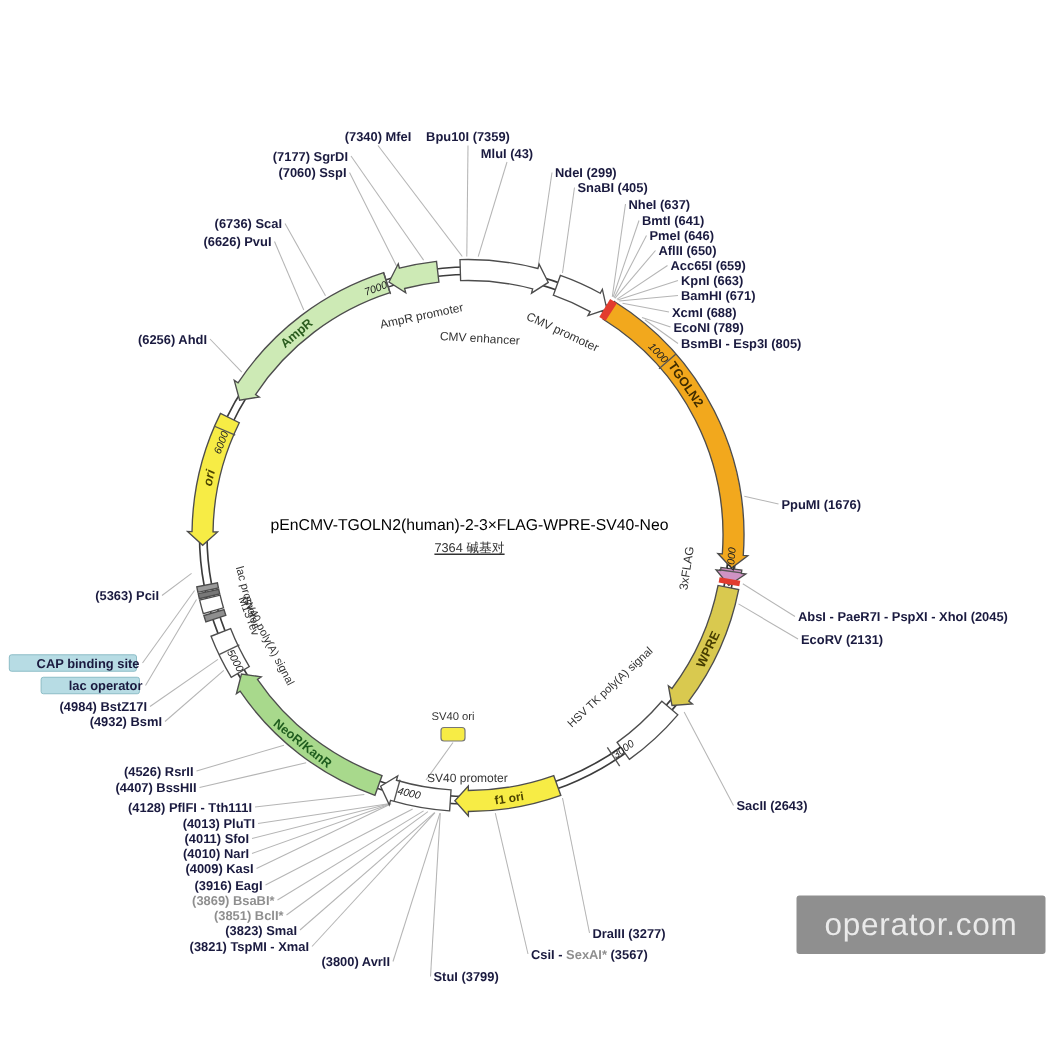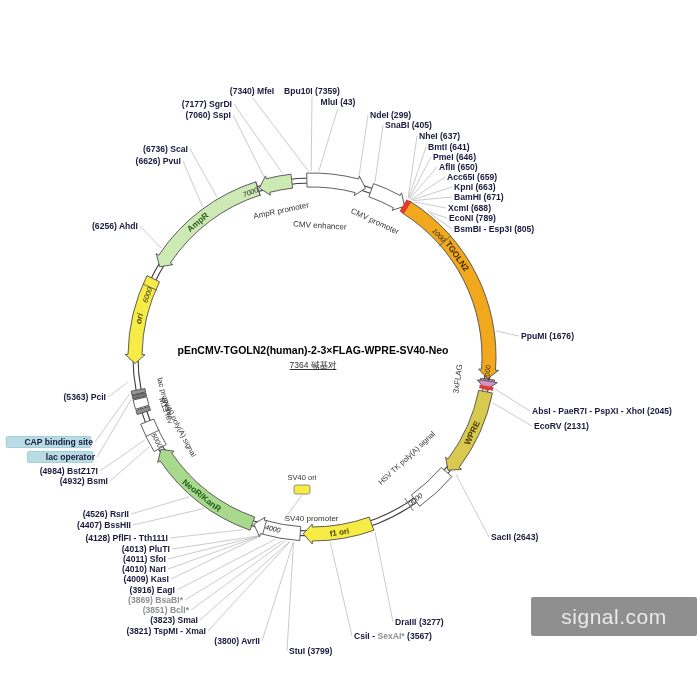--- a/index.html
+++ b/index.html
@@ -1,21 +1,21 @@
 <!DOCTYPE html>
 <html><head>
 <meta charset="utf-8">
 <style>
   html,body{margin:0;padding:0;background:#fff;}
   .stage{position:relative;width:700px;height:700px;background:#ffffff;overflow:hidden;
          font-family:"Liberation Sans", sans-serif;}
   svg{position:absolute;left:0;top:0;}
   svg text{font-family:"Liberation Sans", sans-serif;}
   .title{position:absolute;left:163px;top:344px;width:300px;text-align:center;
-         font-size:10.5px;font-weight:bold;color:#000;line-height:12px;}
+         font-size:10.5px;font-weight:normal;color:#000;line-height:12px;}
   .size{position:absolute;left:163px;top:360px;width:300px;text-align:center;
         font-size:8.5px;color:#333;text-decoration:underline;}
   .watermark{position:absolute;left:531px;top:597px;width:166px;height:39px;
              background:#8f8f8f;color:#eaeaea;font-size:21px;border-radius:2px;
              display:flex;align-items:center;justify-content:center;letter-spacing:.5px;}
 </style>
 </head>
 <body>
 
 <div class="stage">
@@ -175,14 +175,14 @@
         <rect x="6.200000000000003" y="436.5" width="84.8" height="11" rx="1.5" fill="#b7dce4" stroke="#85b8c2" stroke-width="0.6"></rect>
         <text x="93" y="445" text-anchor="end" font-size="8.6" font-weight="bold"><tspan fill="#1a1a3f">CAP binding site</tspan></text>
         <text x="106" y="400" text-anchor="end" font-size="8.6" font-weight="bold"><tspan fill="#1a1a3f">(5363) PciI</tspan></text>
         <text x="138" y="229" text-anchor="end" font-size="8.6" font-weight="bold"><tspan fill="#1a1a3f">(6256) AhdI</tspan></text>
         <text x="181" y="164" text-anchor="end" font-size="8.6" font-weight="bold"><tspan fill="#1a1a3f">(6626) PvuI</tspan></text>
         <text x="188" y="152" text-anchor="end" font-size="8.6" font-weight="bold"><tspan fill="#1a1a3f">(6736) ScaI</tspan></text>
       </g>
     </svg>
   <div class="title">pEnCMV-TGOLN2(human)-2-3×FLAG-WPRE-SV40-Neo</div>
   <div class="size">7364 碱基对</div>
-  <div class="watermark">signal.com</div>
+  <div class="watermark">operator.com</div>
 </div>
 
 </body></html>

